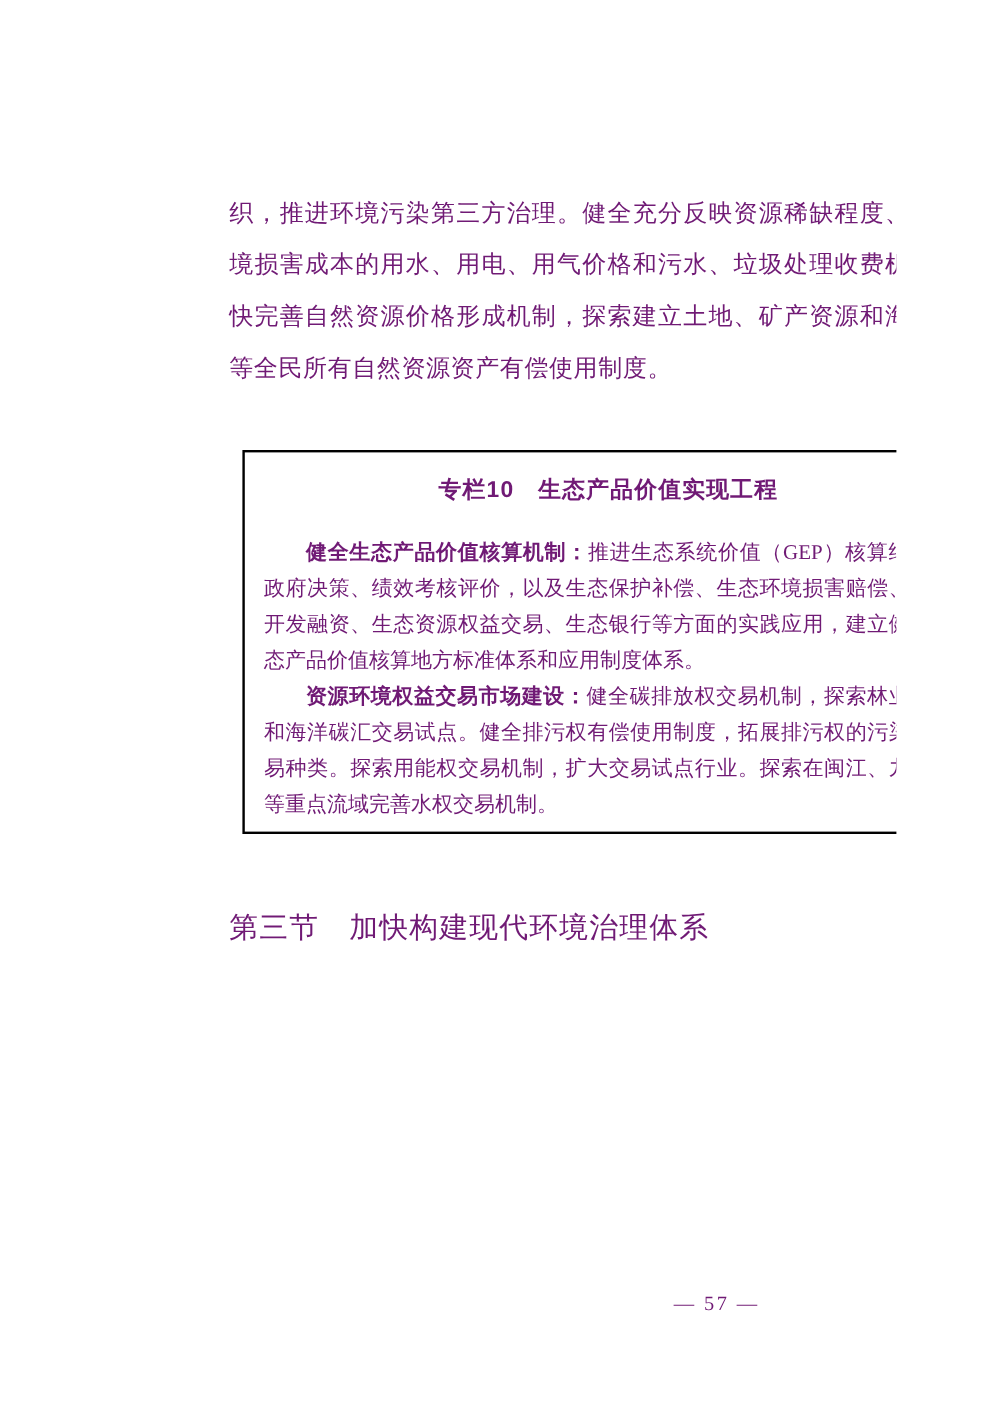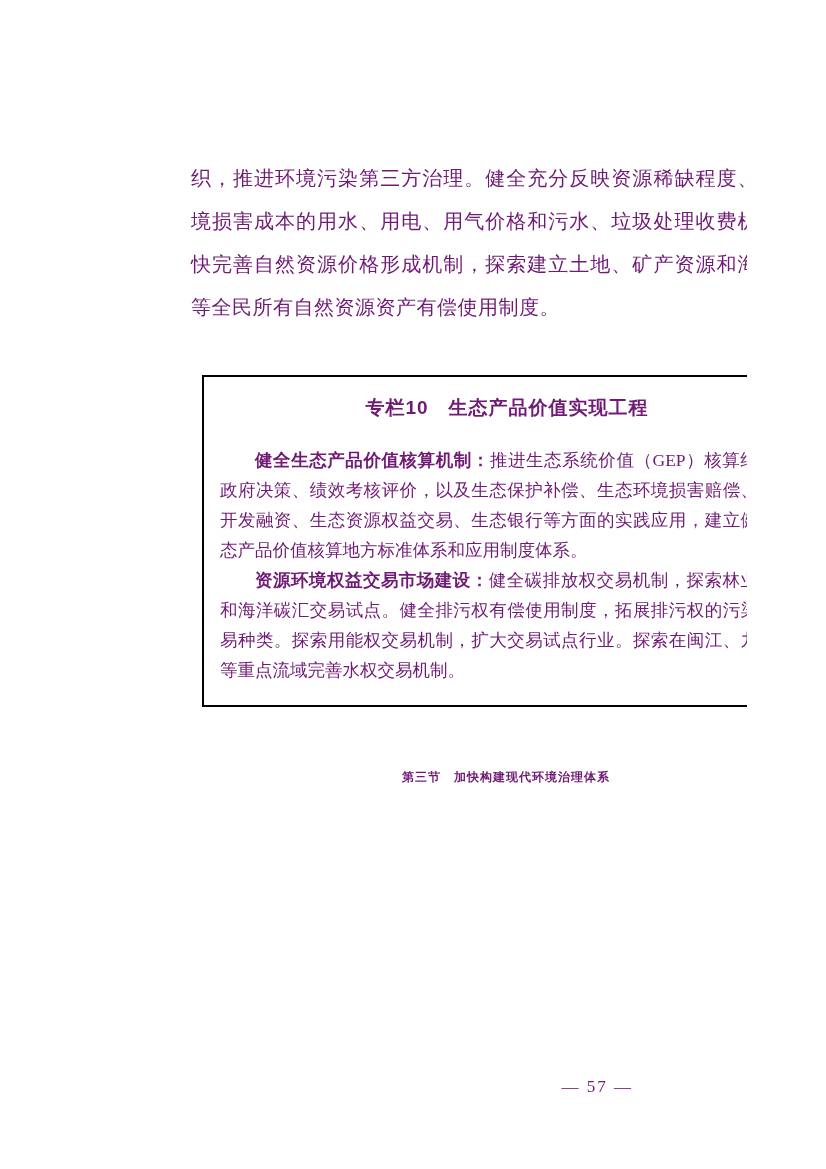--- a/index.html
+++ b/index.html
@@ -22,44 +22,43 @@
   }
   .body-para {
     font-size: 20px;
     line-height: 43px;
     text-align: justify;
     letter-spacing: 0.5px;
   }
   .column-box {
     margin: 46px 9px 0 11px;
     border: 2px solid #000000;
-    padding: 12px 16px 20px 16px;
+    padding: 12px 16px 8px 16px;
   }
   .box-title {
     text-align: center;
     font-weight: bold;
     font-size: 19px;
     font-family: "Liberation Sans", "DejaVu Sans", sans-serif;
     margin: 6px 0 24px 0;
     letter-spacing: 1px;
   }
   .box-para {
     font-size: 17.5px;
     line-height: 30px;
     text-indent: 2em;
     text-align: justify;
   }
   .box-para .box-label {
     font-weight: bold;
     font-family: "Liberation Sans", "DejaVu Sans", sans-serif;
   }
   .section-heading {
-    text-align: center;
-    font-weight: bold;
-    font-size: 12px;
+    font-weight: normal;
+    font-size: 24px;
     margin-top: 62px;
     letter-spacing: 1px;
   }
   .closing-para {
     margin-top: 52px;
     font-size: 20px;
     line-height: 43px;
     text-indent: 2em;
     text-align: justify;
     letter-spacing: 0.5px;

